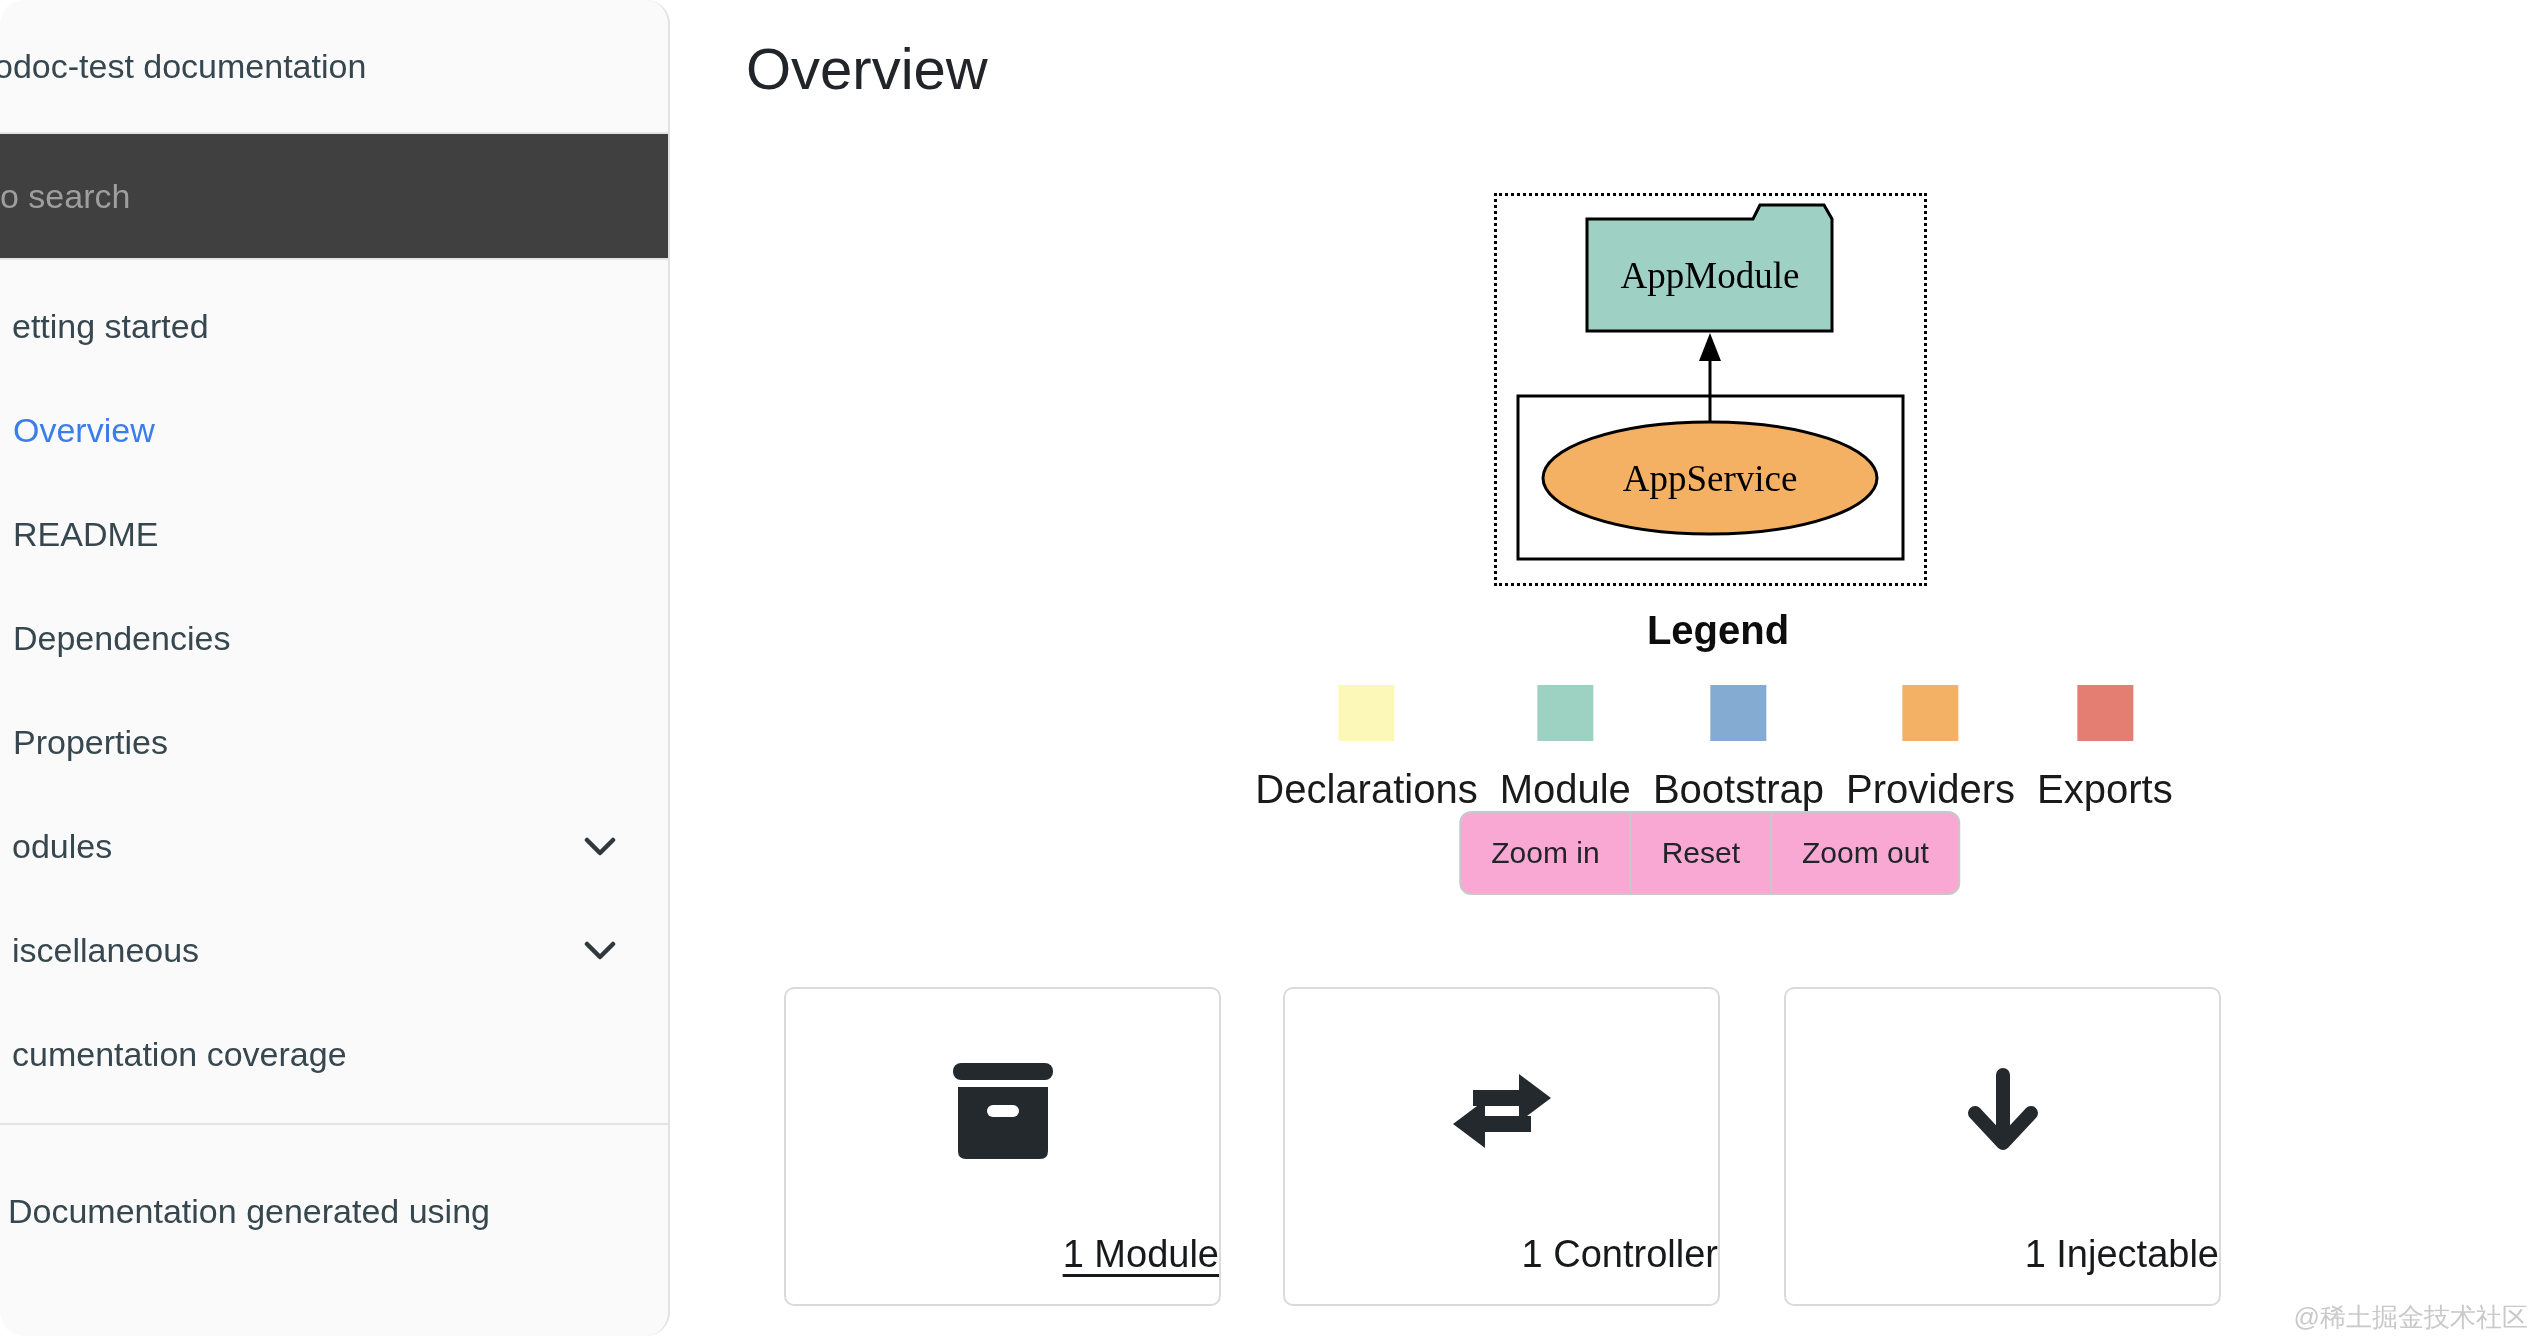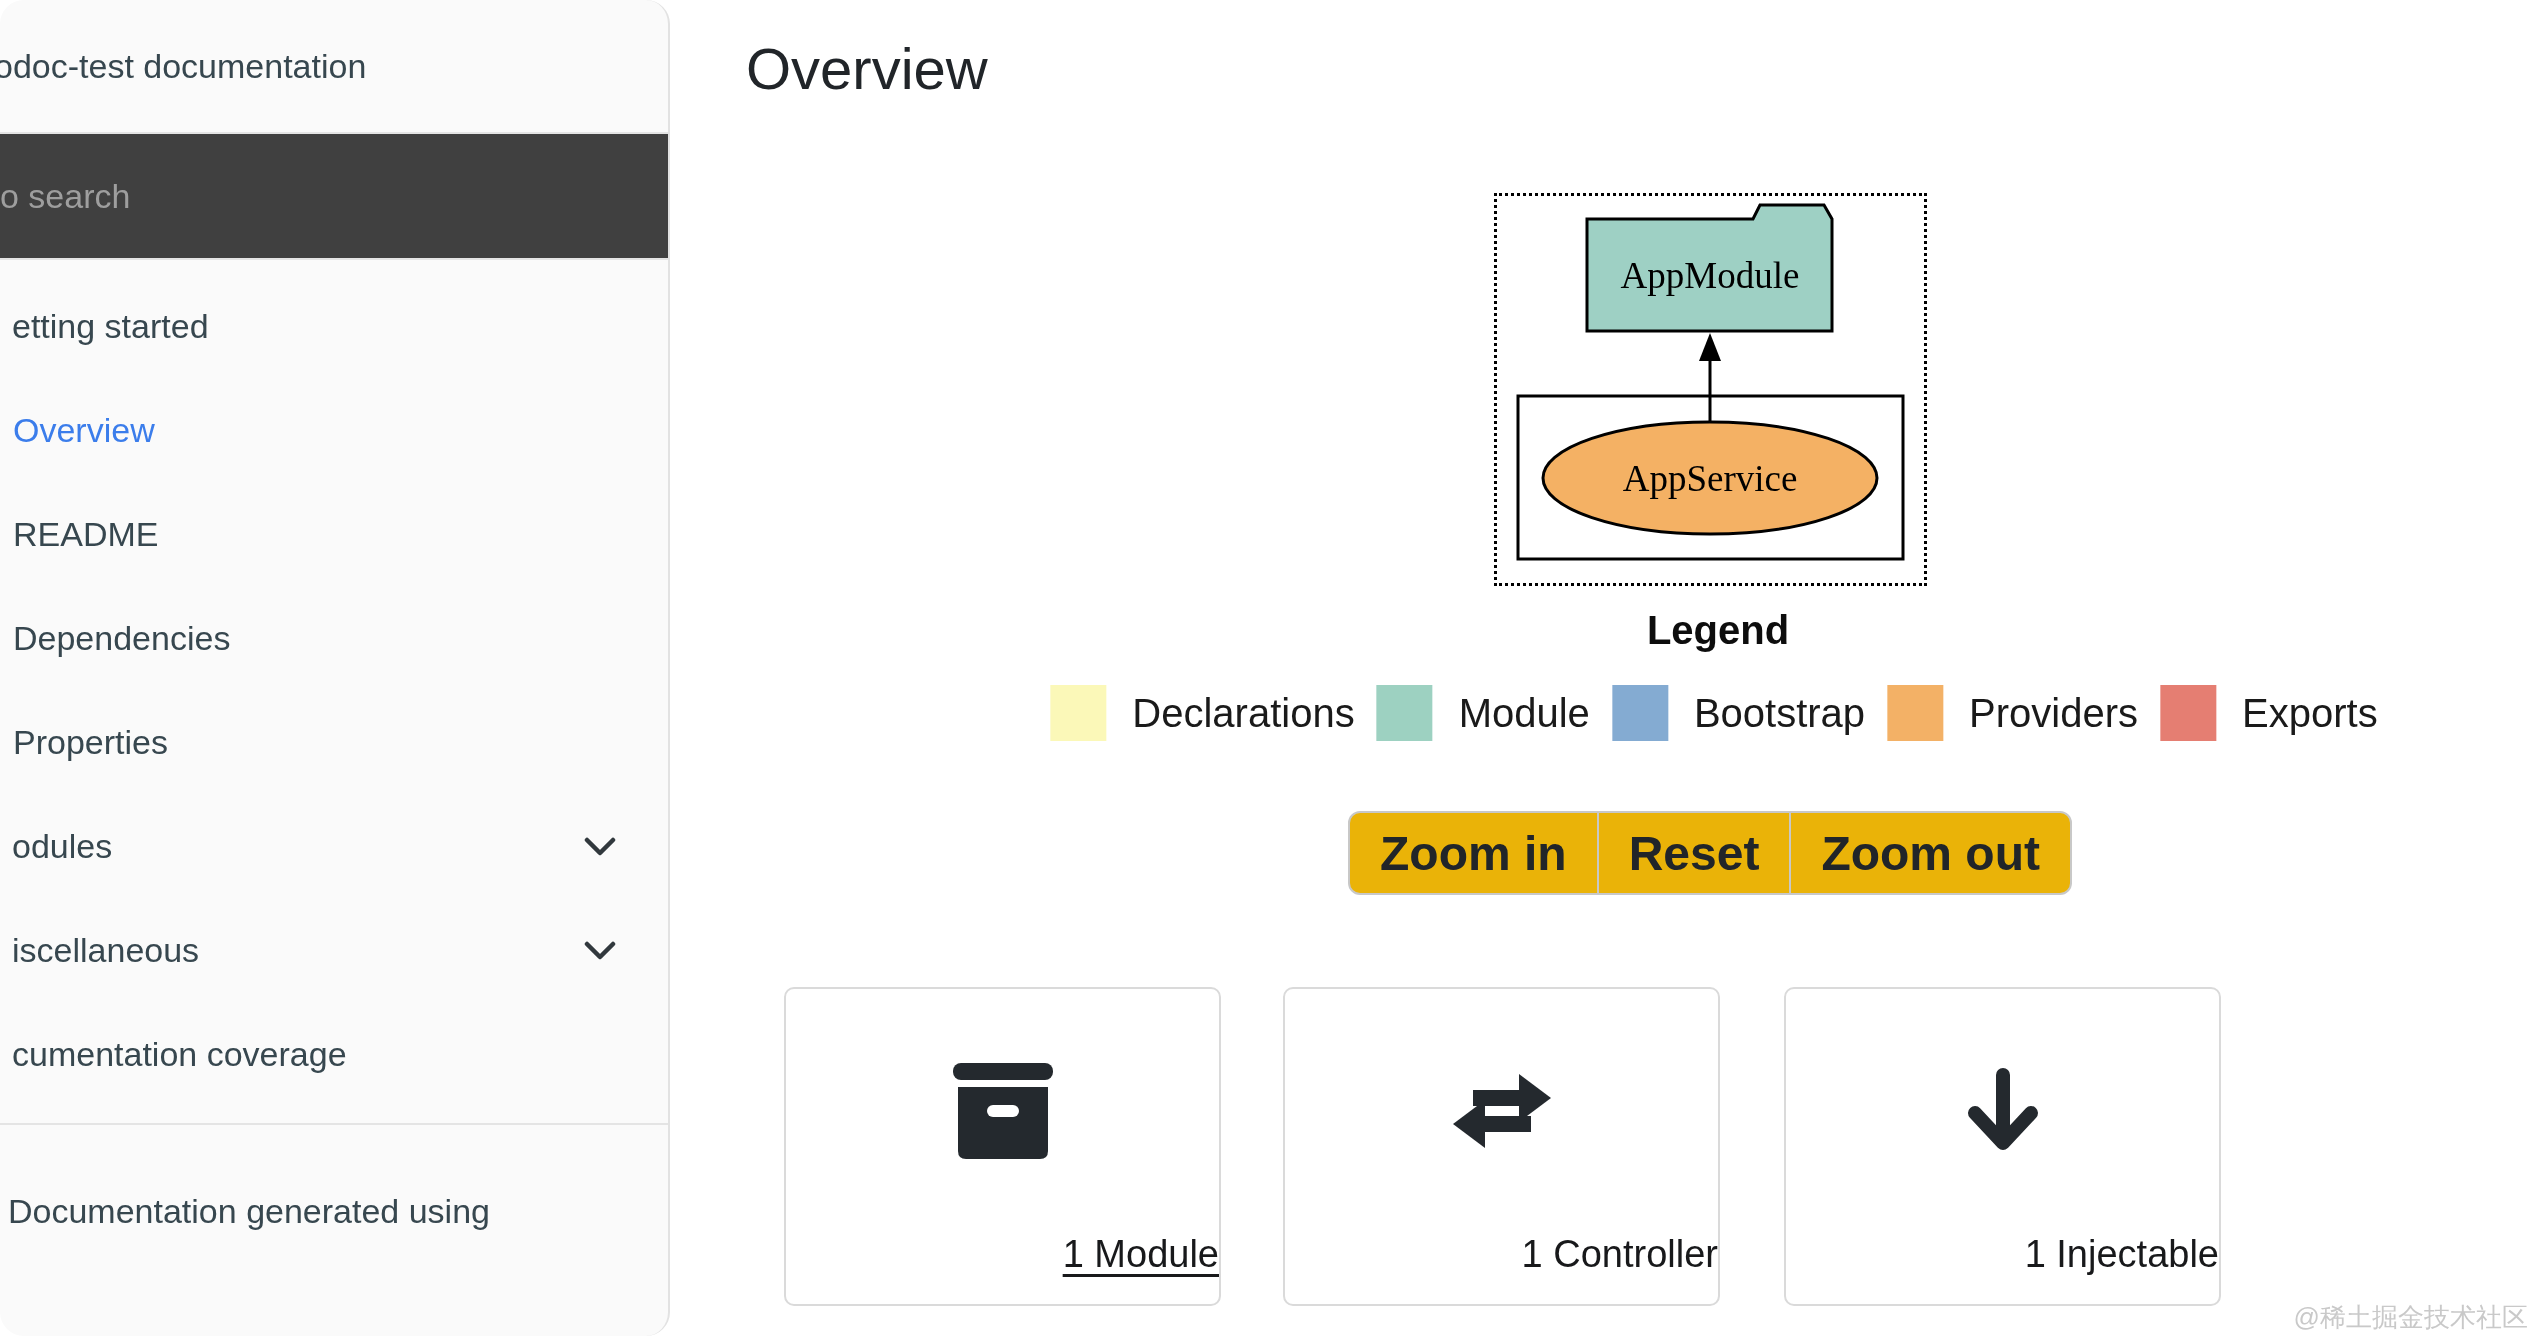--- a/index.html
+++ b/index.html
@@ -33,28 +33,28 @@
 
   .diagram-box { position:absolute; left:1494px; top:193px; width:433px; height:393px;
     border:3px dotted #000; }
   .diagram-box svg { position:absolute; left:-3px; top:-3px; }
   .gv-text { font-family:"Liberation Serif","DejaVu Serif",serif; font-size:37px; fill:#000; }
 
   .legend-title { position:absolute; left:1718px; top:608px; transform:translateX(-50%);
     font-size:40px; font-weight:700; color:#0d0d0d; }
   .legend-row { position:absolute; left:1714px; top:685px; transform:translateX(-50%);
     display:flex; align-items:center; gap:22px; white-space:nowrap; }
-  .legend-item { display:flex; align-items:center; gap:26px; }
+  .legend-item { display:flex; align-items:center; gap:26px;flex-direction:column; }
   .legend-sq { width:56px; height:56px; }
   .legend-label { font-size:40px; color:#1a1a1a; }
 
   .btn-group { position:absolute; left:1710px; top:811px; transform:translateX(-50%);
     display:flex; height:84px; }
-  .btn { height:84px; padding:0 30px; background:#eab308; border:2px solid #c8c8c8;
-    font-size:48px; color:#212529; font-family:"Liberation Sans",sans-serif; cursor:pointer;font-weight:bold; }
+  .btn { height:84px; padding:0 30px; background:#f9a8d4; border:2px solid #c8c8c8;
+    font-size:30px; color:#212529; font-family:"Liberation Sans",sans-serif; cursor:pointer; }
   .btn + .btn { margin-left:-2px; }
   .btn:first-child { border-radius:12px 0 0 12px; }
   .btn:last-child { border-radius:0 12px 12px 0; }
 
   .card { position:absolute; top:987px; width:437px; height:319px; background:#fff;
     border:2px solid #dadada; border-radius:10px; text-align:right; }
   .card-1 { left:784px; } .card-2 { left:1283px; } .card-3 { left:1784px;padding-left:24px; }
   .card .icon-wrap { position:absolute; left:0; top:72px; width:100%; height:100px;
     display:flex; align-items:center; justify-content:center; }
   .card .card-label { position:absolute; left:0; top:1px; width:100%; top:244px;

